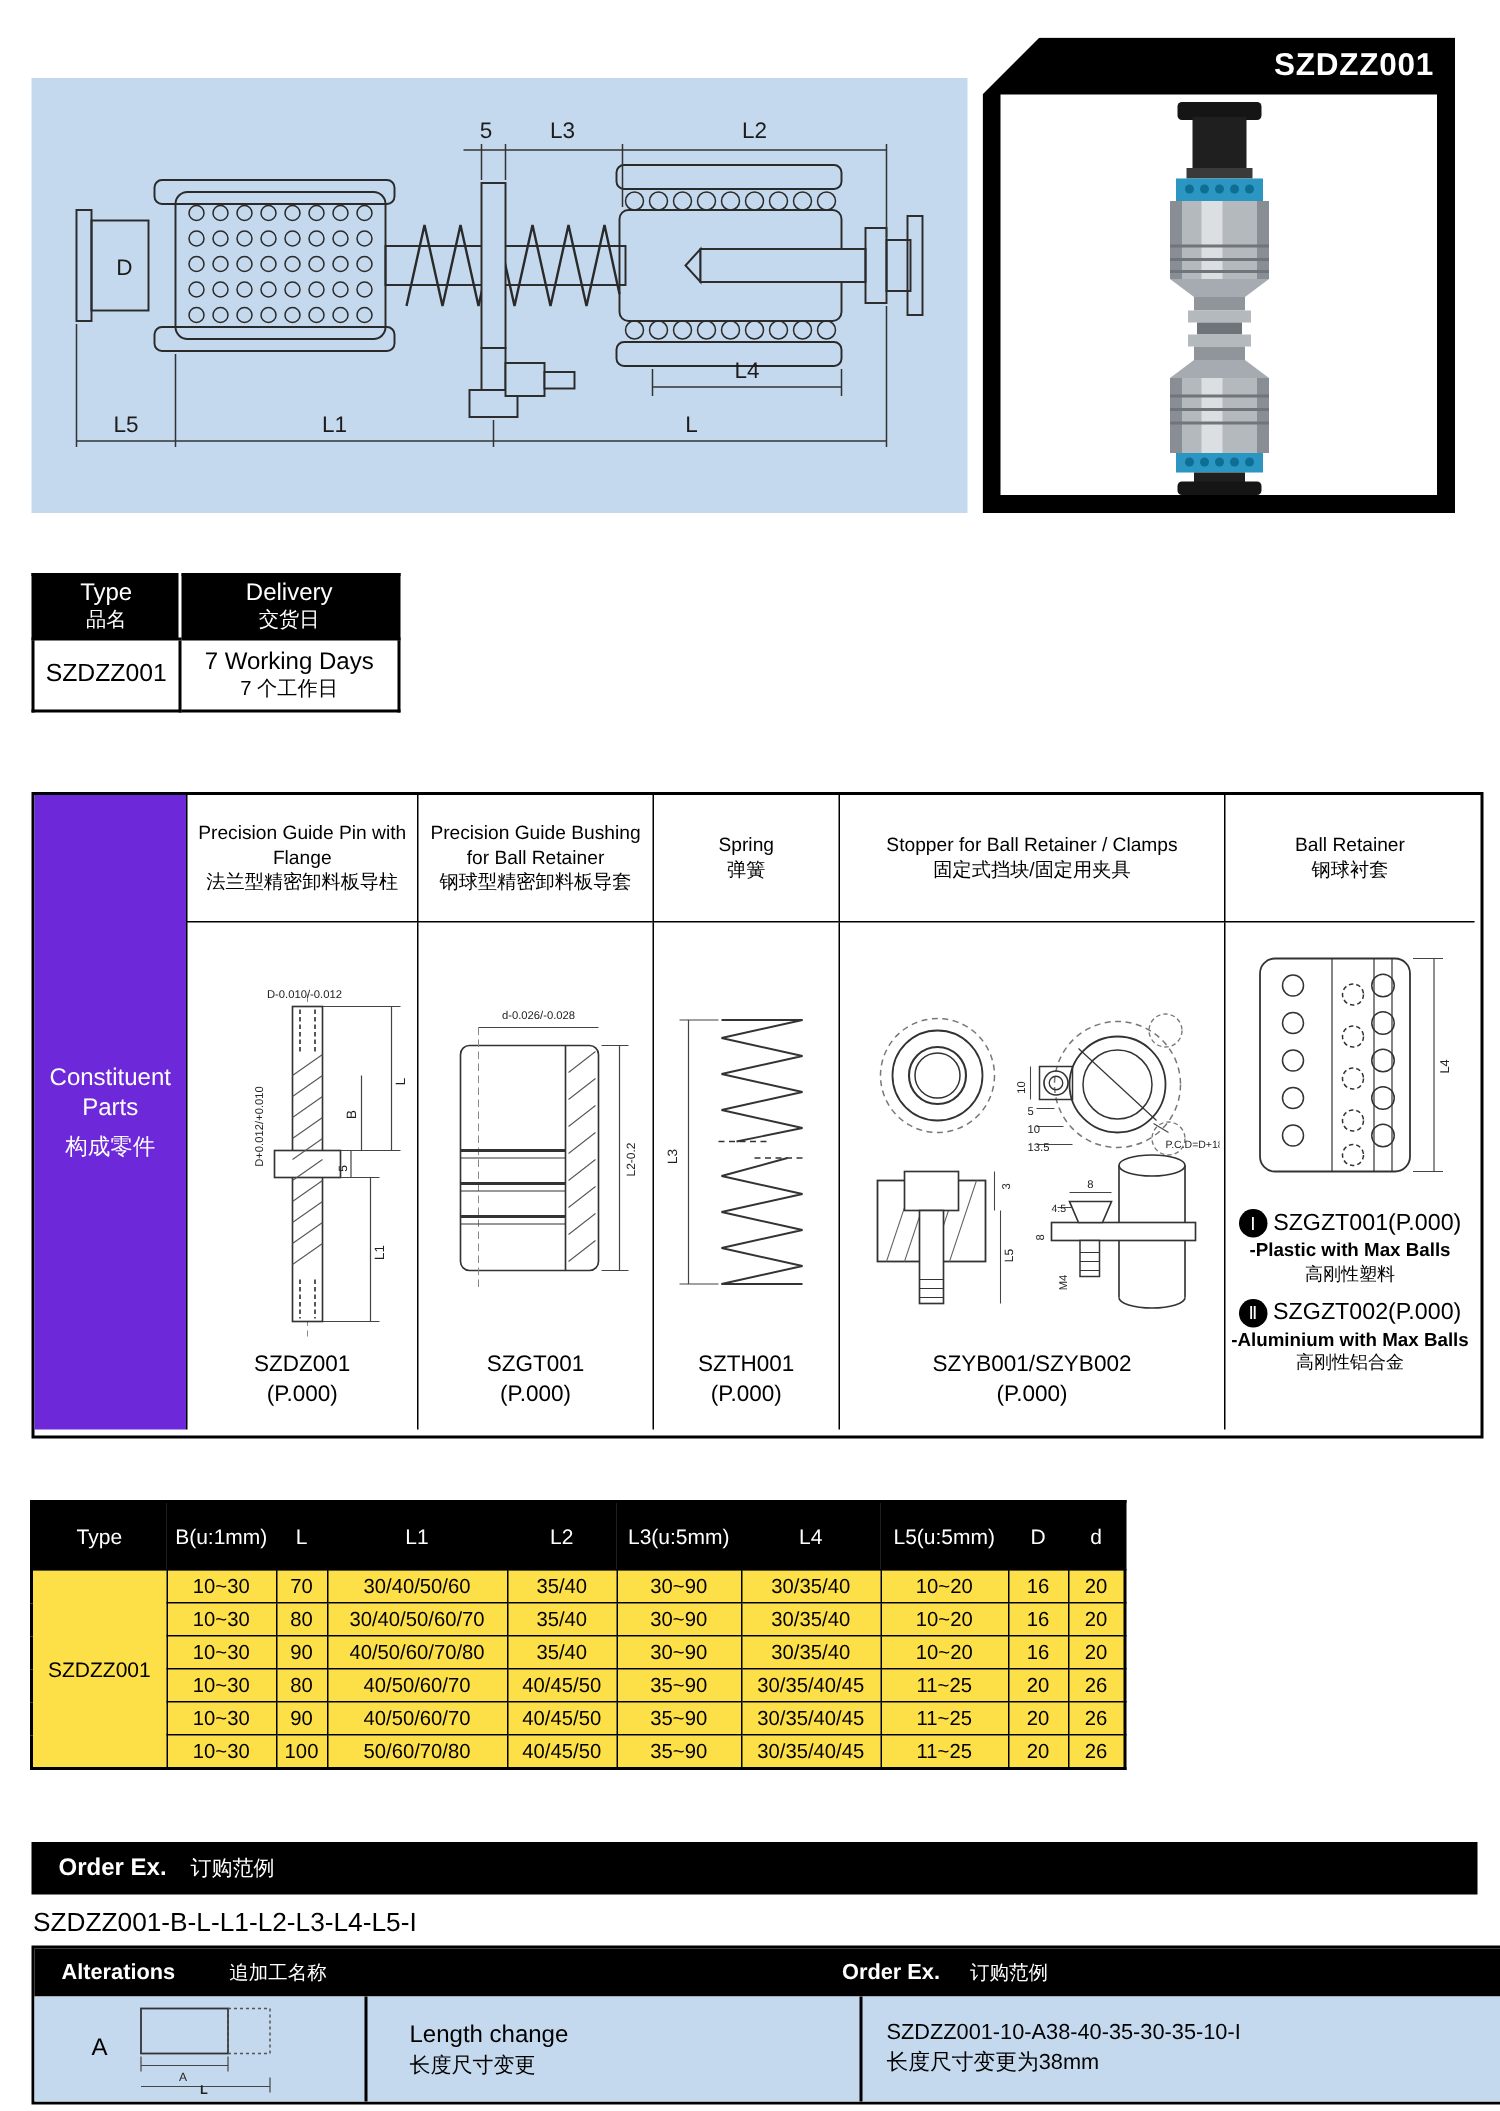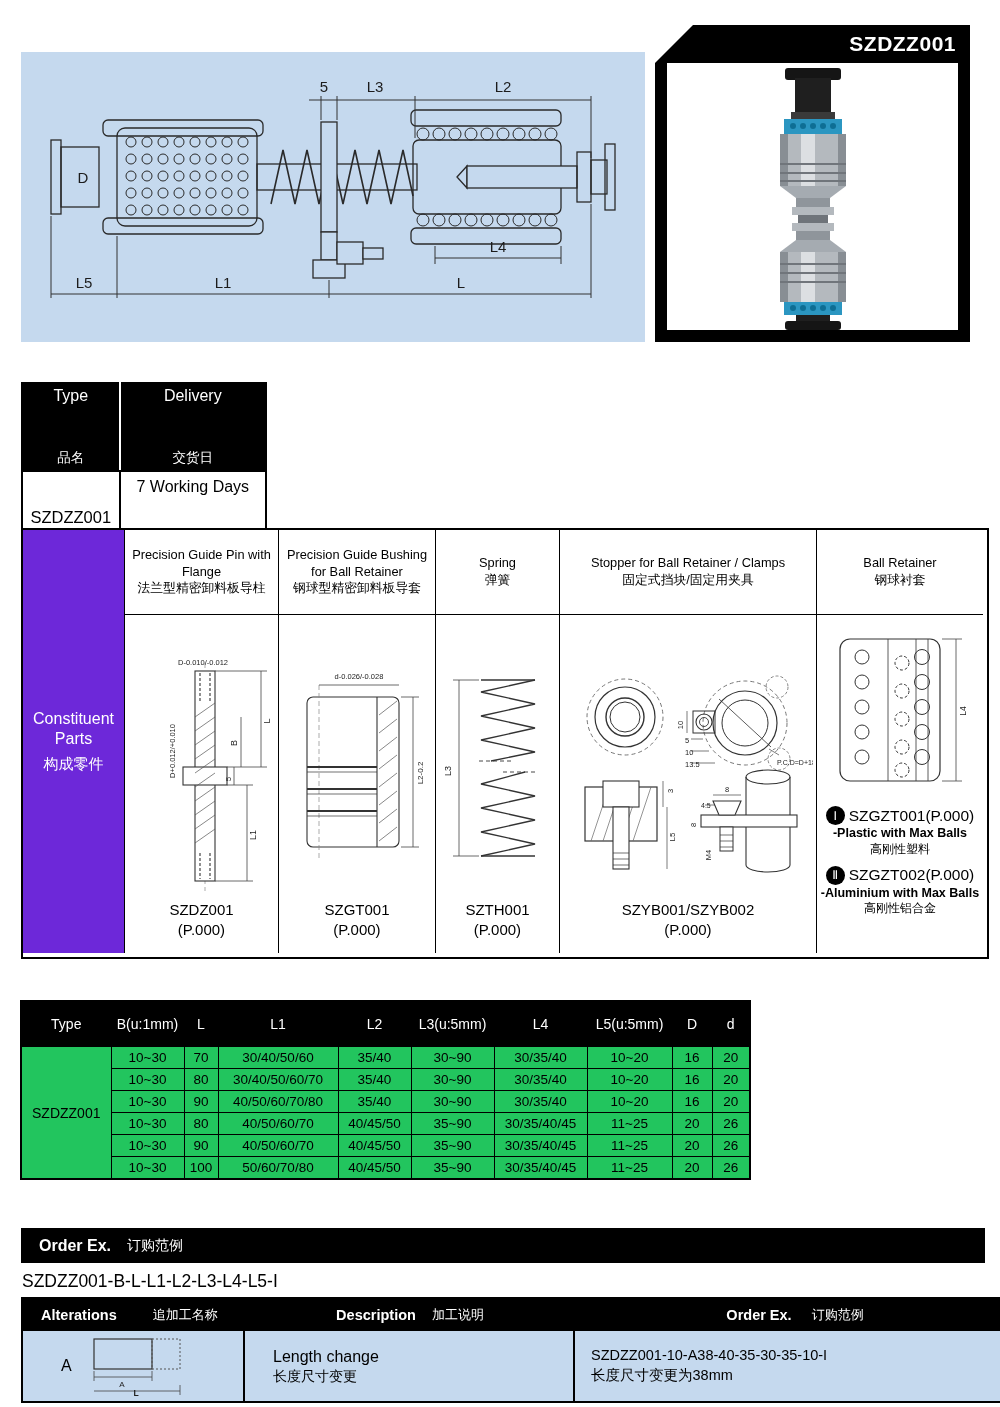--- a/index.html
+++ b/index.html
@@ -15,21 +15,21 @@
              clip-path:polygon(38px 0,100% 0,100% 100%,0 100%,0 38px);}
   .photo-label{position:absolute;top:7px;right:14px;color:#fff;font-size:21px;font-weight:bold;letter-spacing:.5px;}
   .photo-inner{position:absolute;left:12px;right:12px;top:38px;bottom:12px;background:#fff;display:flex;align-items:center;justify-content:center;}
 
   
   .type-table{position:absolute;left:21px;top:382px;width:246px;border-collapse:collapse;background:#fff;}
   .type-table th{background:#000;color:#fff;font-weight:normal;padding:3px 2px;border:2px solid #000;border-right:2px solid #fff;}
   .type-table th:last-child{border-right:2px solid #000;}
   .type-table td{border:2px solid #000;text-align:center;padding:6px 2px;}
   .tt-en{font-size:16px;display:block;line-height:1.15;}
-  .tt-zh{font-size:13.5px;display:block;line-height:1.2;margin-top:45px;}
+  .tt-zh{font-size:13.5px;display:block;line-height:1.2;}
   .tt-val{font-size:16.5px;}
 
   
   .constituent{position:absolute;left:21px;top:528px;width:964px;height:427px;border:2px solid #000;
                display:grid;grid-template-columns:101px 154px 157px 124px 257px 167px;grid-template-rows:85px 338px;background:#fff;}
   .c-title{grid-row:1 / span 2;background:#6d28d9;color:#fff;display:flex;flex-direction:column;justify-content:center;align-items:center;text-align:center;gap:7px;}
   .c-title .en{font-size:16px;line-height:1.2;}
   .c-title .zh{font-size:15px;}
   .c-head{border-left:1px solid #000;border-bottom:1px solid #000;display:flex;flex-direction:column;justify-content:center;align-items:center;text-align:center;padding:4px 3px;font-size:12.8px;line-height:1.3;}
   .c-body{border-left:1px solid #000;display:flex;flex-direction:column;align-items:center;justify-content:flex-end;padding:12px 2px 14px;}
@@ -38,21 +38,21 @@
   .ret-item{margin-top:9px;text-align:center;}
   .ret-line{display:flex;align-items:center;gap:4px;justify-content:center;}
   .num-circle{display:inline-flex;width:19px;height:19px;border-radius:50%;background:#000;color:#fff;align-items:center;justify-content:center;font-size:12px;flex:0 0 auto;}
   .ret-code{font-size:15.5px;}
   .ret-en{font-size:12.5px;font-weight:bold;line-height:1.25;margin-top:1px;}
   .ret-zh{font-size:12px;line-height:1.25;}
 
   
   .spec-table{position:absolute;left:20px;top:1000px;border-collapse:collapse;table-layout:fixed;border:2px solid #000;}
   .spec-table th{background:#000;color:#fff;font-weight:normal;font-size:14px;height:44px;border:1px solid #000;padding:0 1px;}
-  .spec-table td{border:1px solid #000;text-align:center;font-size:13.5px;height:21px;padding:0 1px;background:#22c55e;}
+  .spec-table td{border:1px solid #000;text-align:center;font-size:13.5px;height:21px;padding:0 1px;background:#fde047;}
   .spec-table td.type-cell{font-size:14px;}
 
   
   .order-bar{position:absolute;left:21px;top:1228px;width:964px;height:35px;background:#000;color:#fff;display:flex;align-items:center;}
   .ob-en{font-size:16px;font-weight:bold;margin-left:18px;}
   .ob-zh{font-size:14px;margin-left:16px;}
   .order-example{position:absolute;left:22px;top:1271px;font-size:17.5px;}
 
   
   .alterations{position:absolute;left:21px;top:1297px;width:996px;border:2px solid #000;box-sizing:border-box;}
@@ -656,24 +656,20 @@
     <span class="ob-zh">订购范例</span>
   </div>
   <div class="order-example">SZDZZ001-B-L-L1-L2-L3-L4-L5-I</div>
 
   <div class="alterations">
     <div class="alt-header">
       <div class="alt-h1">
         <span class="alt-en">Alterations</span>
         <span class="alt-zh">追加工名称</span>
       </div>
-      <div class="alt-h2">
-        <span class="alt-en">Description</span>
-        <span class="alt-zh">加工说明</span>
-      </div>
       <div class="alt-h3">
         <span class="alt-en">Order Ex.</span>
         <span class="alt-zh">订购范例</span>
       </div>
     </div>
     <div class="alt-body">
       <div class="alt-c1">
         <span class="alt-code">A</span>
         <svg width="104" height="62" viewBox="0 0 104 62">
           <rect x="8" y="4" width="58" height="30" fill="none" stroke="#333" stroke-width="1.2"></rect>

